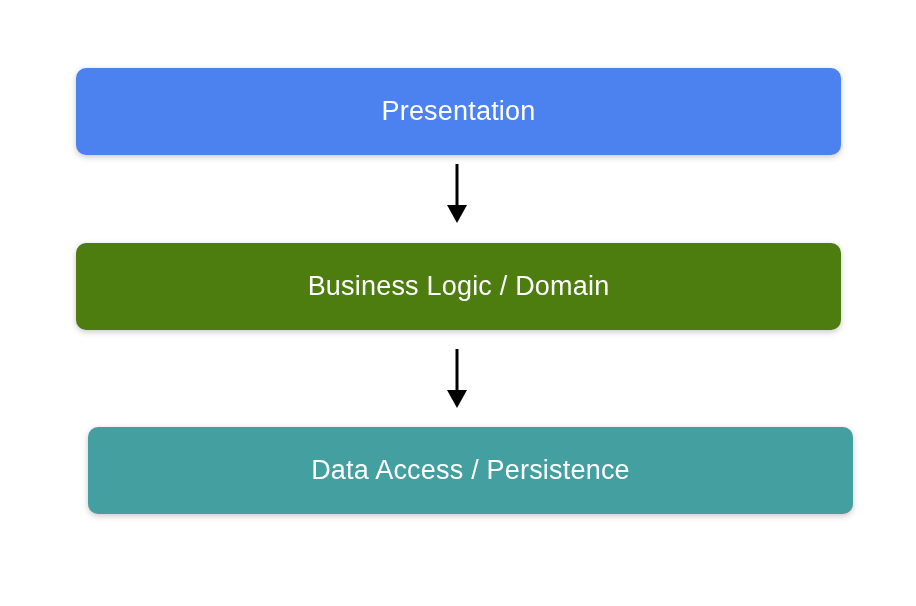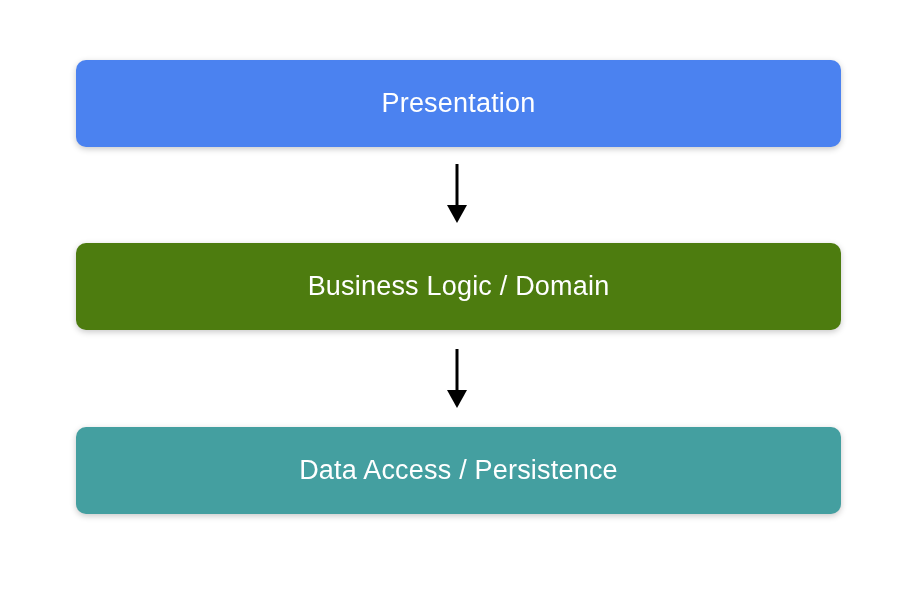--- a/index.html
+++ b/index.html
@@ -26,23 +26,23 @@
     justify-content: center;
     box-shadow: 0 2px 6px rgba(0,0,0,0.22);
   }
   .layer-box .label {
     color: #ffffff;
     font-size: 27px;
     font-weight: 400;
     letter-spacing: 0.2px;
     white-space: nowrap;
   }
-  .box-presentation { top: 60px; }
+  .box-presentation { top: 68px; }
   .box-business     { top: 243px; }
-  .box-data         { top: 427px; }
+  .box-data         { top: 427px; margin-left: 12px; }
   .arrow {
     position: absolute;
     left: 445px;
     width: 24px;
     height: 60px;
   }
   .arrow-1 { top: 163px; }
   .arrow-2 { top: 348px; }
 </style>
 </head>

